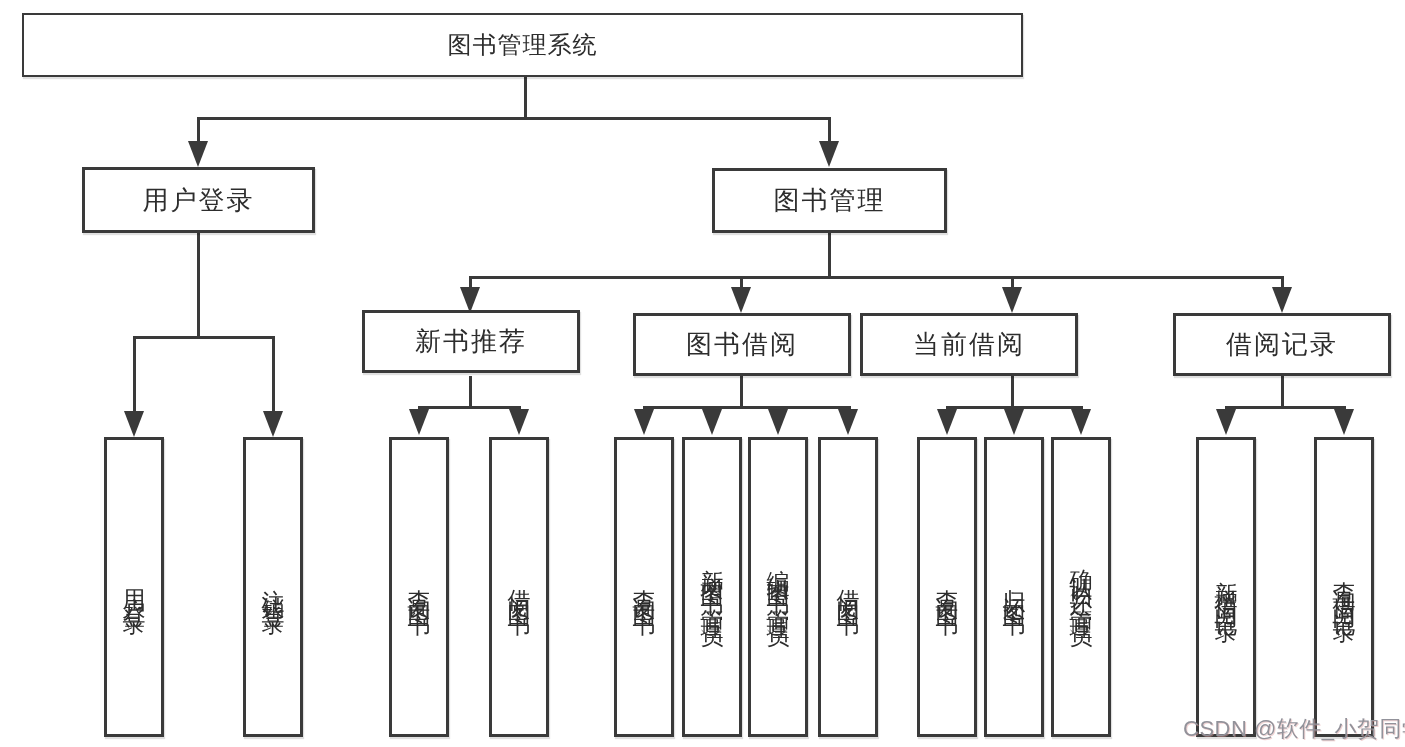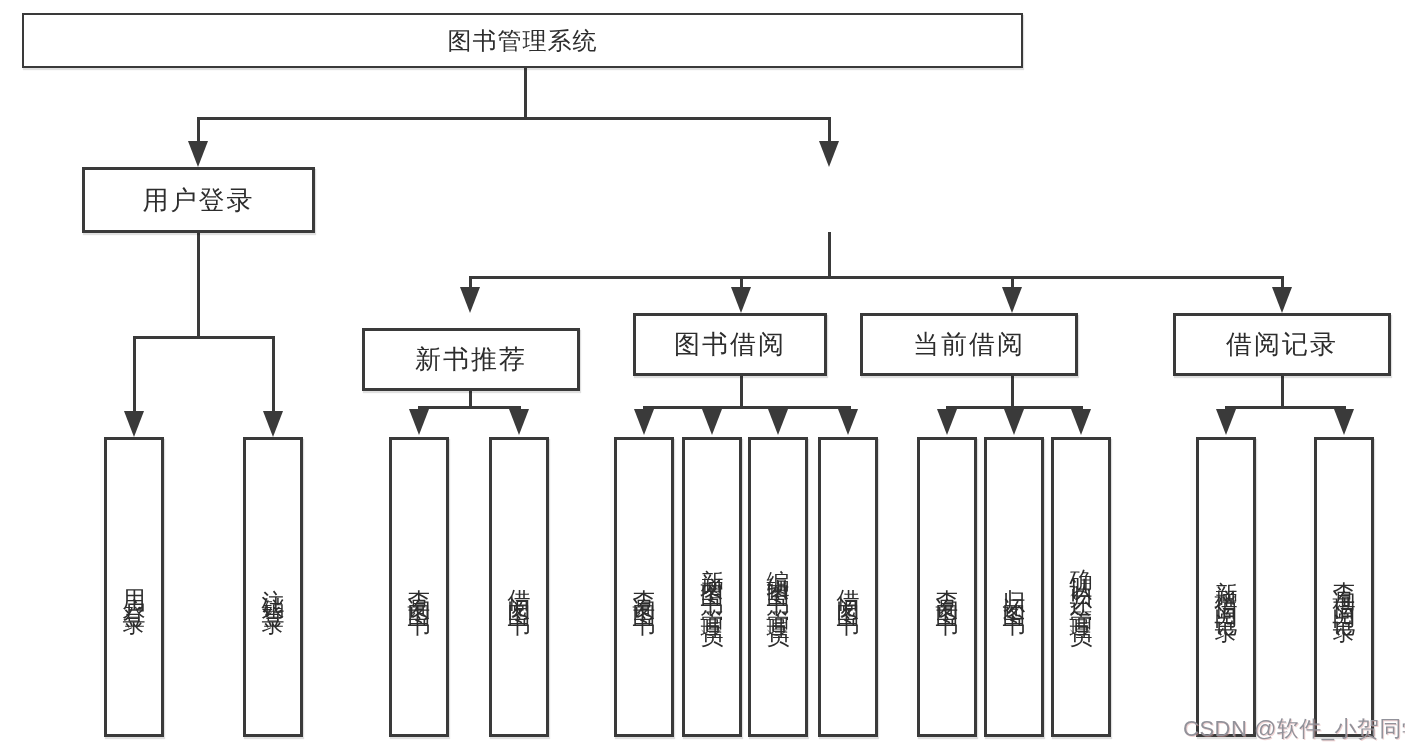--- a/index.html
+++ b/index.html
@@ -78,32 +78,35 @@
   <div class="line" style="left:946px;  top:406px; width:137px; height:3px;"></div>
   <div class="arrow" style="left:937px;  top:409px;"></div>
   <div class="arrow" style="left:1004px; top:409px;"></div>
   <div class="arrow" style="left:1071px; top:409px;"></div>
 
   <div class="line" style="left:1281px; top:376px; width:3px; height:33px;"></div>
   <div class="line" style="left:1225px; top:406px; width:121px; height:3px;"></div>
   <div class="arrow" style="left:1216px; top:409px;"></div>
   <div class="arrow" style="left:1334px; top:409px;"></div>
 
-  <div class="box root" style="left:22px; top:13px; width:1001px; height:55px;">
+  <div class="box root" style="left:22px; top:13px; width:1001px; height:64px;">
     <span class="hlabel">图书管理系统</span>
   </div>
 
   <div class="box" style="left:82px; top:167px; width:233px; height:66px;">
     <span class="hlabel">用户登录</span>
   </div>
+  <div class="box" style="left:712px; top:168px; width:235px; height:65px;">
+    <span class="hlabel">图书管理</span>
+  </div>
 
-  <div class="box" style="left:362px; top:328px; width:218px; height:63px;">
+  <div class="box" style="left:362px; top:310px; width:218px; height:63px;">
     <span class="hlabel">新书推荐</span>
   </div>
-  <div class="box" style="left:633px; top:313px; width:194px; height:63px;">
+  <div class="box" style="left:633px; top:313px; width:218px; height:63px;">
     <span class="hlabel">图书借阅</span>
   </div>
   <div class="box" style="left:860px; top:313px; width:218px; height:63px;">
     <span class="hlabel">当前借阅</span>
   </div>
   <div class="box" style="left:1173px; top:313px; width:218px; height:63px;">
     <span class="hlabel">借阅记录</span>
   </div>
 
   <div class="box" style="left:104px; top:437px; width:60px; height:300px;">

